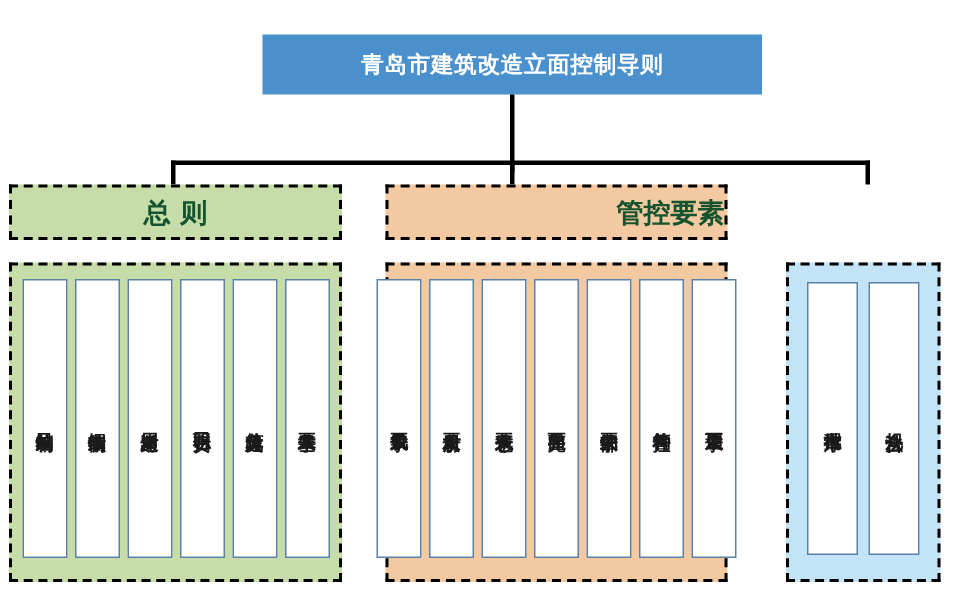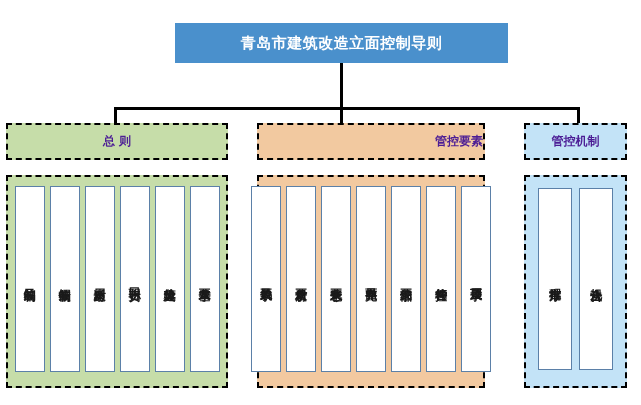--- a/index.html
+++ b/index.html
@@ -80,23 +80,23 @@
     position: absolute;
     top: 123px;
     height: 37px;
     border: 2px dashed #000000;
     box-sizing: border-box;
     display: flex;
     align-items: center;
     justify-content: center;
   }
   .sec-header .label {
-    font-size: 12px;
+    font-size: 18px;
     font-weight: bold;
-    color: #4c1d95;
+    color: #14532d;
     white-space: nowrap;
   }
   #hdr-general  { left: 6px;   width: 222px; background: #C6DDA9; }
   #hdr-elements { left: 257px; width: 228px; background: #F2C9A0; justify-content: flex-end; }
   #hdr-mechanism{ left: 524px; width: 103px; background: #C3E3F7; }
 
   
   .sec-panel {
     position: absolute;
     top: 175px;
@@ -156,23 +156,20 @@
   <div class="conn conn-v-left"></div>
   <div class="conn conn-v-mid"></div>
   <div class="conn conn-v-right"></div>
 
   <div class="sec-header" id="hdr-general">
     <span class="label">总  则</span>
   </div>
   <div class="sec-header" id="hdr-elements">
     <span class="label">管控要素</span>
   </div>
-  <div class="sec-header" id="hdr-mechanism">
-    <span class="label">管控机制</span>
-  </div>
 
   <div class="sec-panel" id="panel-general">
     <div class="cols">
       <div class="item">
           <span class="vtext">编制目的</span>
         </div>
       <div class="item">
           <span class="vtext">编制依据</span>
         </div>
       <div class="item">

